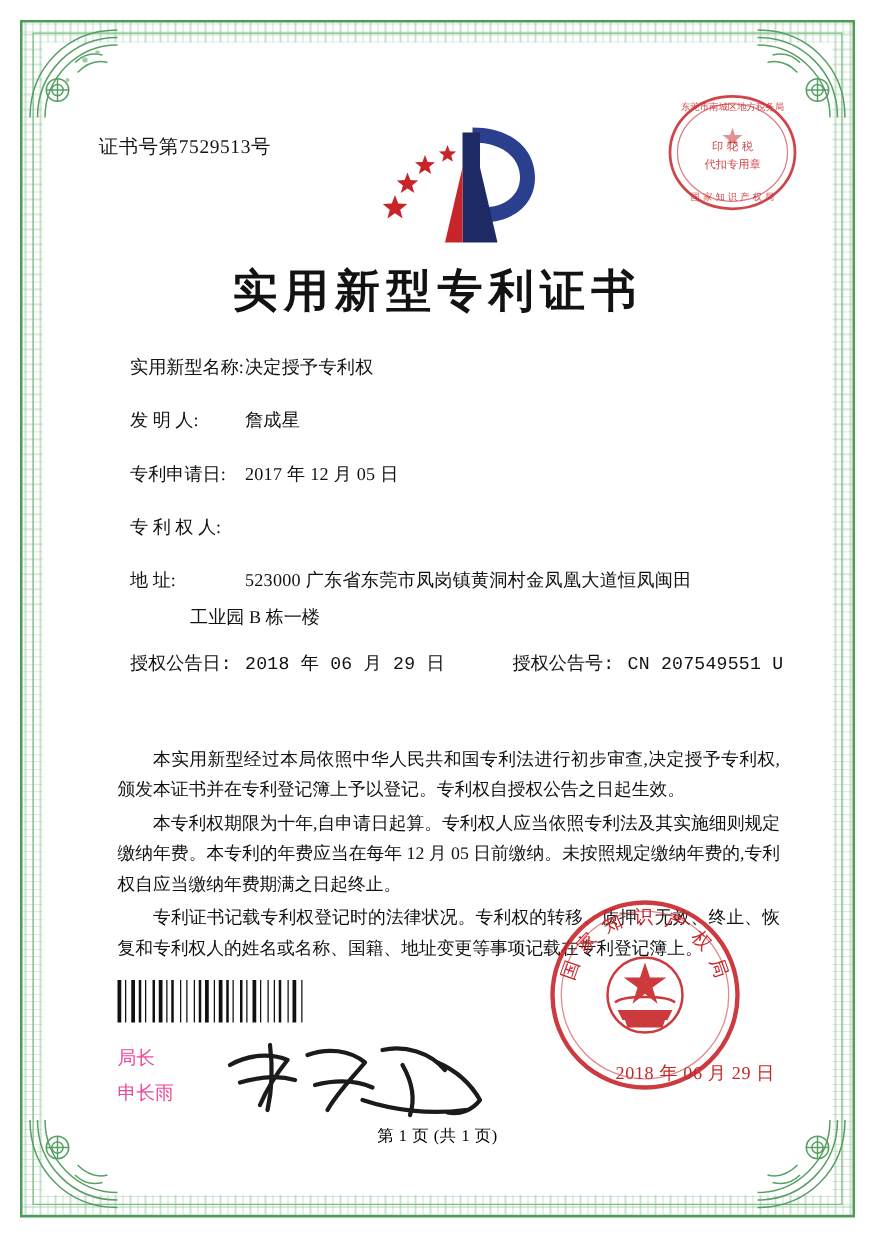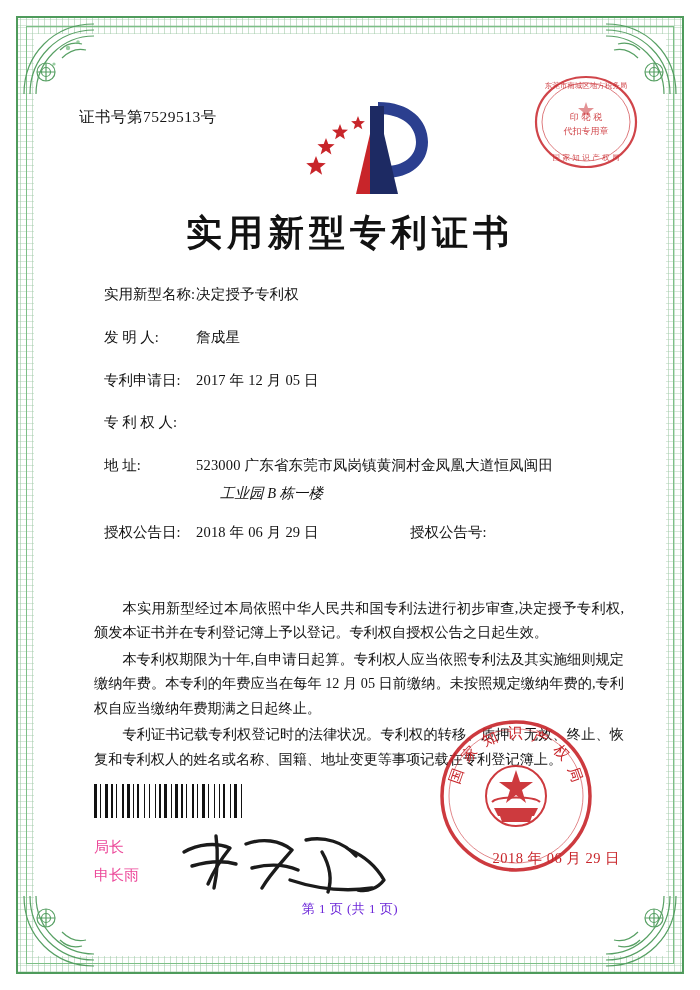--- a/index.html
+++ b/index.html
@@ -140,27 +140,27 @@
   .field-value {
     flex: 1 1 auto;
     letter-spacing: .2px;
   }
   .field-value.mono {
     font-family: "Liberation Mono", monospace;
     font-size: 14px;
     letter-spacing: .6px;
   }
   .addr-cont {
-    margin-left: 116px;
+    margin-left: 48px;
     margin-top: -14px;
     margin-bottom: 19px;
-    font-style: italic;
   }
   .two-col {
     display: flex;
+    font-family: Liberation Mono, monospace;
   }
   .two-col .col {
     display: flex;
     align-items: baseline;
   }
   .two-col .col1 { width: 290px; }
   .two-col .col2 { flex: 1; margin-left: 16px; }
   .two-col .field-label { width: 92px; }
 
   .paras {
@@ -228,21 +228,21 @@
     letter-spacing: .5px;
     white-space: nowrap;
   }
 
   .footer {
     position: absolute;
     left: 0; right: 0;
     bottom: 28px;
     text-align: center;
     font-size: 13px;
-    color: #6d28d9;
+    color: #000000;
     letter-spacing: .5px;
   }
 </style>
 </head>
 <body>
 
 <div class="page">
 
   <div class="guilloche"></div>
   <div class="border-outer"></div>
@@ -377,20 +377,21 @@
       </div>
       <div class="addr-cont">工业园 B 栋一楼</div>
 
       <div class="field-row two-col">
         <div class="col col1">
           <div class="field-label">授权公告日:</div>
           <div class="field-value">2018 年 06 月 29 日</div>
         </div>
         <div class="col col2">
           <div class="field-label">授权公告号:</div>
+          <div class="field-value">CN 207549551 U</div>
         </div>
       </div>
 
     </div>
 
     <div class="paras">
       <p>本实用新型经过本局依照中华人民共和国专利法进行初步审查,决定授予专利权,颁发本证书并在专利登记簿上予以登记。专利权自授权公告之日起生效。</p>
       <p>本专利权期限为十年,自申请日起算。专利权人应当依照专利法及其实施细则规定缴纳年费。本专利的年费应当在每年 12 月 05 日前缴纳。未按照规定缴纳年费的,专利权自应当缴纳年费期满之日起终止。</p>
       <p>专利证书记载专利权登记时的法律状况。专利权的转移、质押、无效、终止、恢复和专利权人的姓名或名称、国籍、地址变更等事项记载在专利登记簿上。</p>
     </div>

